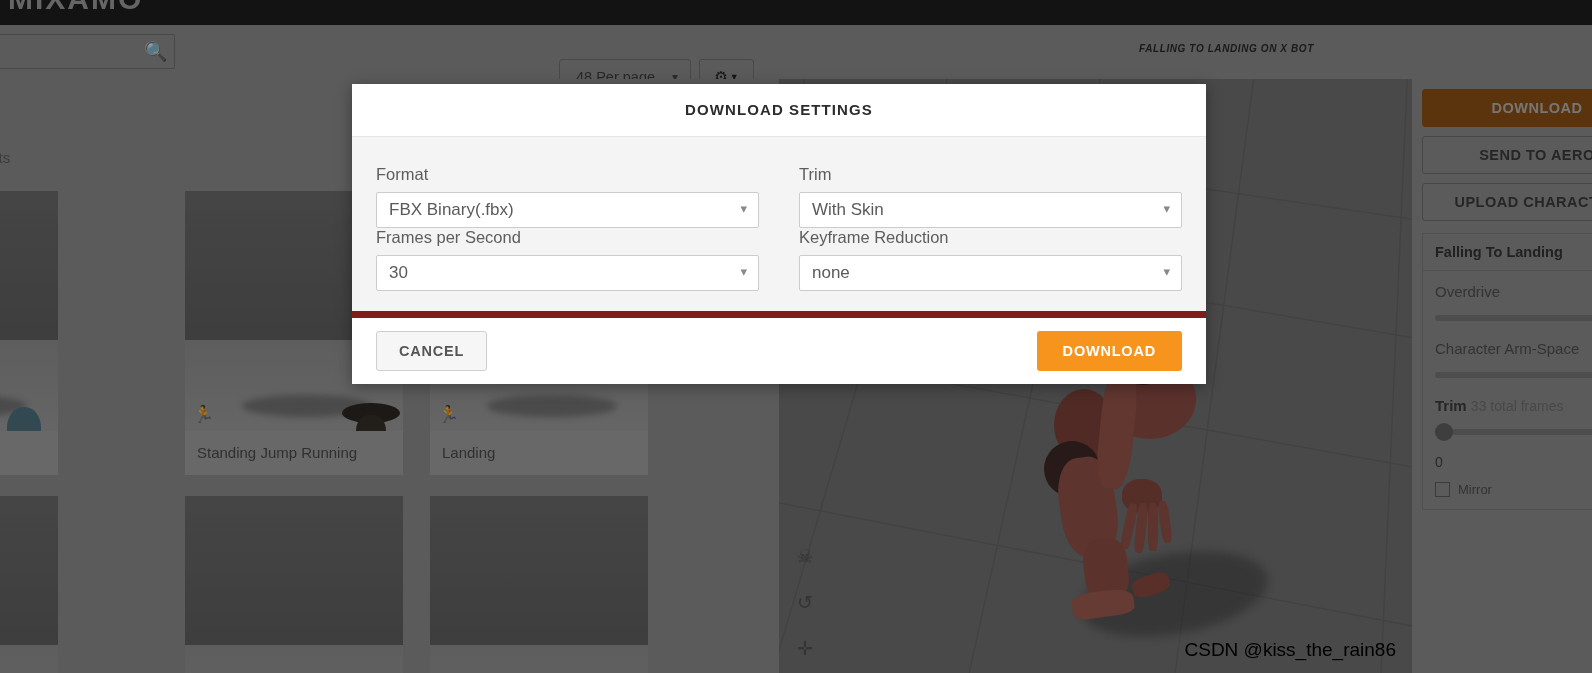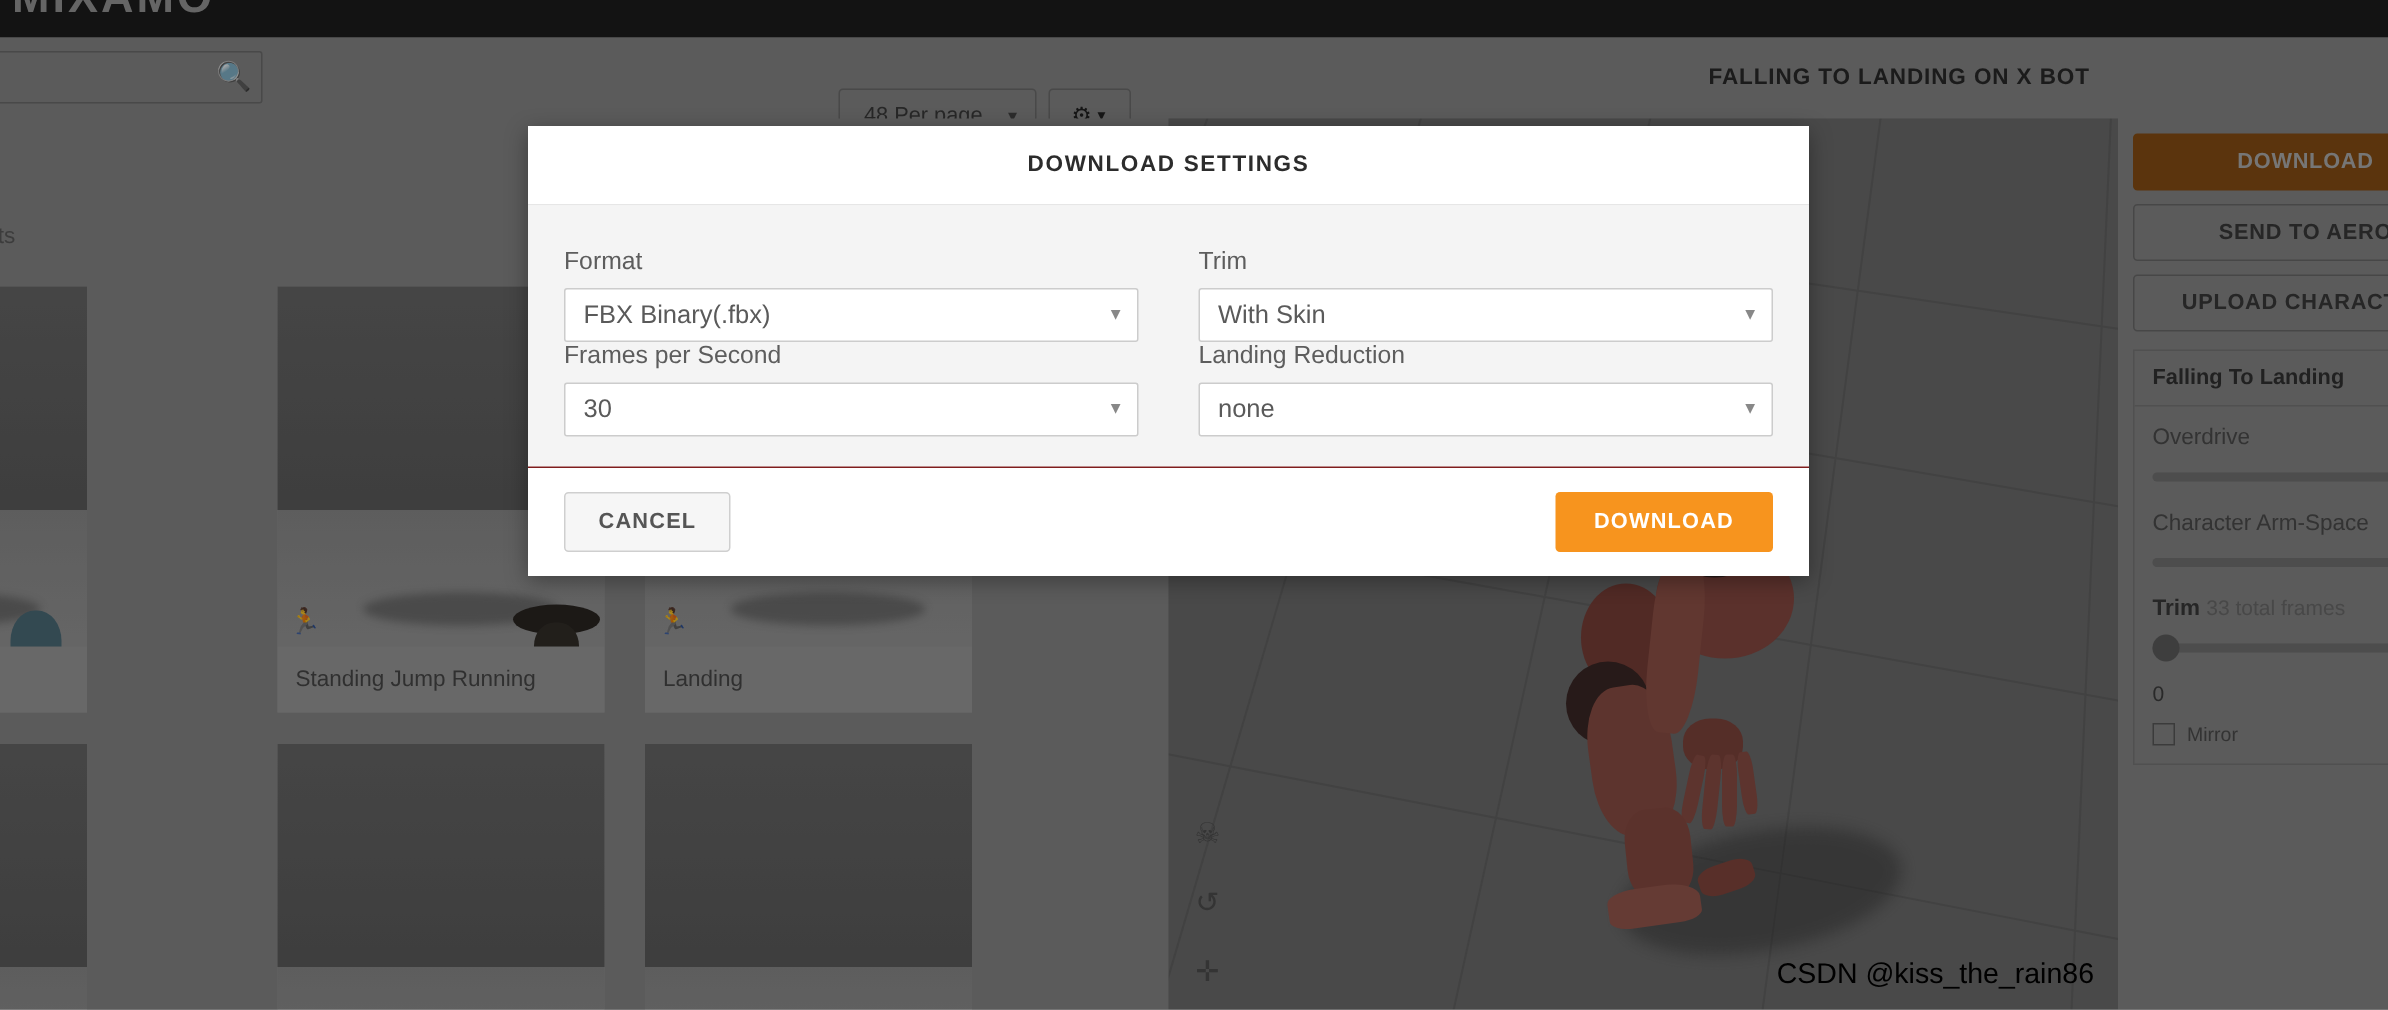--- a/index.html
+++ b/index.html
@@ -183,21 +183,21 @@
     color: #5a5a5a; font-size: 17px; font-family: "Liberation Sans", sans-serif;
     padding: 0 30px 0 12px; line-height: 34px;
     -webkit-appearance: none; appearance: none; outline: none;
   }
   .select-wrap { position: relative; }
   .select-wrap .chev {
     position: absolute; right: 12px; top: 9px; color: #888; font-size: 13px;
     pointer-events: none;
   }
   .modal-footer {
-    height: 78px; background: #fff; border-top: 1px solid #7f1d1d;
+    height: 78px; background: #fff; border-top: 7px solid #7f1d1d;
     display: flex; align-items: center; justify-content: space-between;
     padding: 0 24px;
   }
   .btn-cancel {
     height: 40px; padding: 0 22px; background: #f6f6f6;
     border: 1px solid #cfcfcf; border-radius: 3px;
     color: #555; font-size: 14.5px; font-weight: bold; letter-spacing: .8px;
     font-family: "Liberation Sans", sans-serif; cursor: pointer;
   }
   .btn-download {
@@ -354,21 +354,21 @@
       <div class="vp-tools">
         <div>☠</div>
         <div>↺</div>
         <div>✛</div>
         <div>🔍</div>
       </div>
 
       <div class="watermark">CSDN @kiss_the_rain86</div>
     </div>
 
-    <div style="position:absolute;left:1139px;top:43px;color:#2a2a2a;font-size:15px;font-weight:bold;letter-spacing:.6px;white-space:nowrap;">FALLING TO LANDING ON X BOT</div>
+    <div style="position:absolute;left:1139px;top:43px;color:#2a2a2a;font-size:10px;font-weight:bold;letter-spacing:.6px;white-space:nowrap;font-style:italic;">FALLING TO LANDING ON X BOT</div>
 
     <div class="rsidebar">
       <div class="rs-btn primary">DOWNLOAD</div>
       <div class="rs-btn">SEND TO AERO</div>
       <div class="rs-btn">UPLOAD CHARACTER</div>
 
       <div class="anim-panel">
         <div class="anim-head">Falling To Landing</div>
         <div class="anim-body">
 
@@ -433,21 +433,21 @@
 
       <div class="field">
         <div class="field-label">Frames per Second</div>
         <div class="select-wrap">
           <select><option value="24">24</option><option value="30" selected="">30</option><option value="60">60</option></select>
           <span class="chev">▾</span>
         </div>
       </div>
 
       <div class="field">
-        <div class="field-label">Landing Reduction</div>
+        <div class="field-label">Keyframe Reduction</div>
         <div class="select-wrap">
           <select><option value="none">none</option><option value="uniform">uniform</option><option value="non-uniform">non-uniform</option></select>
           <span class="chev">▾</span>
         </div>
       </div>
 
     </div>
 
     <div class="modal-footer">
       <button class="btn-cancel">CANCEL</button>

